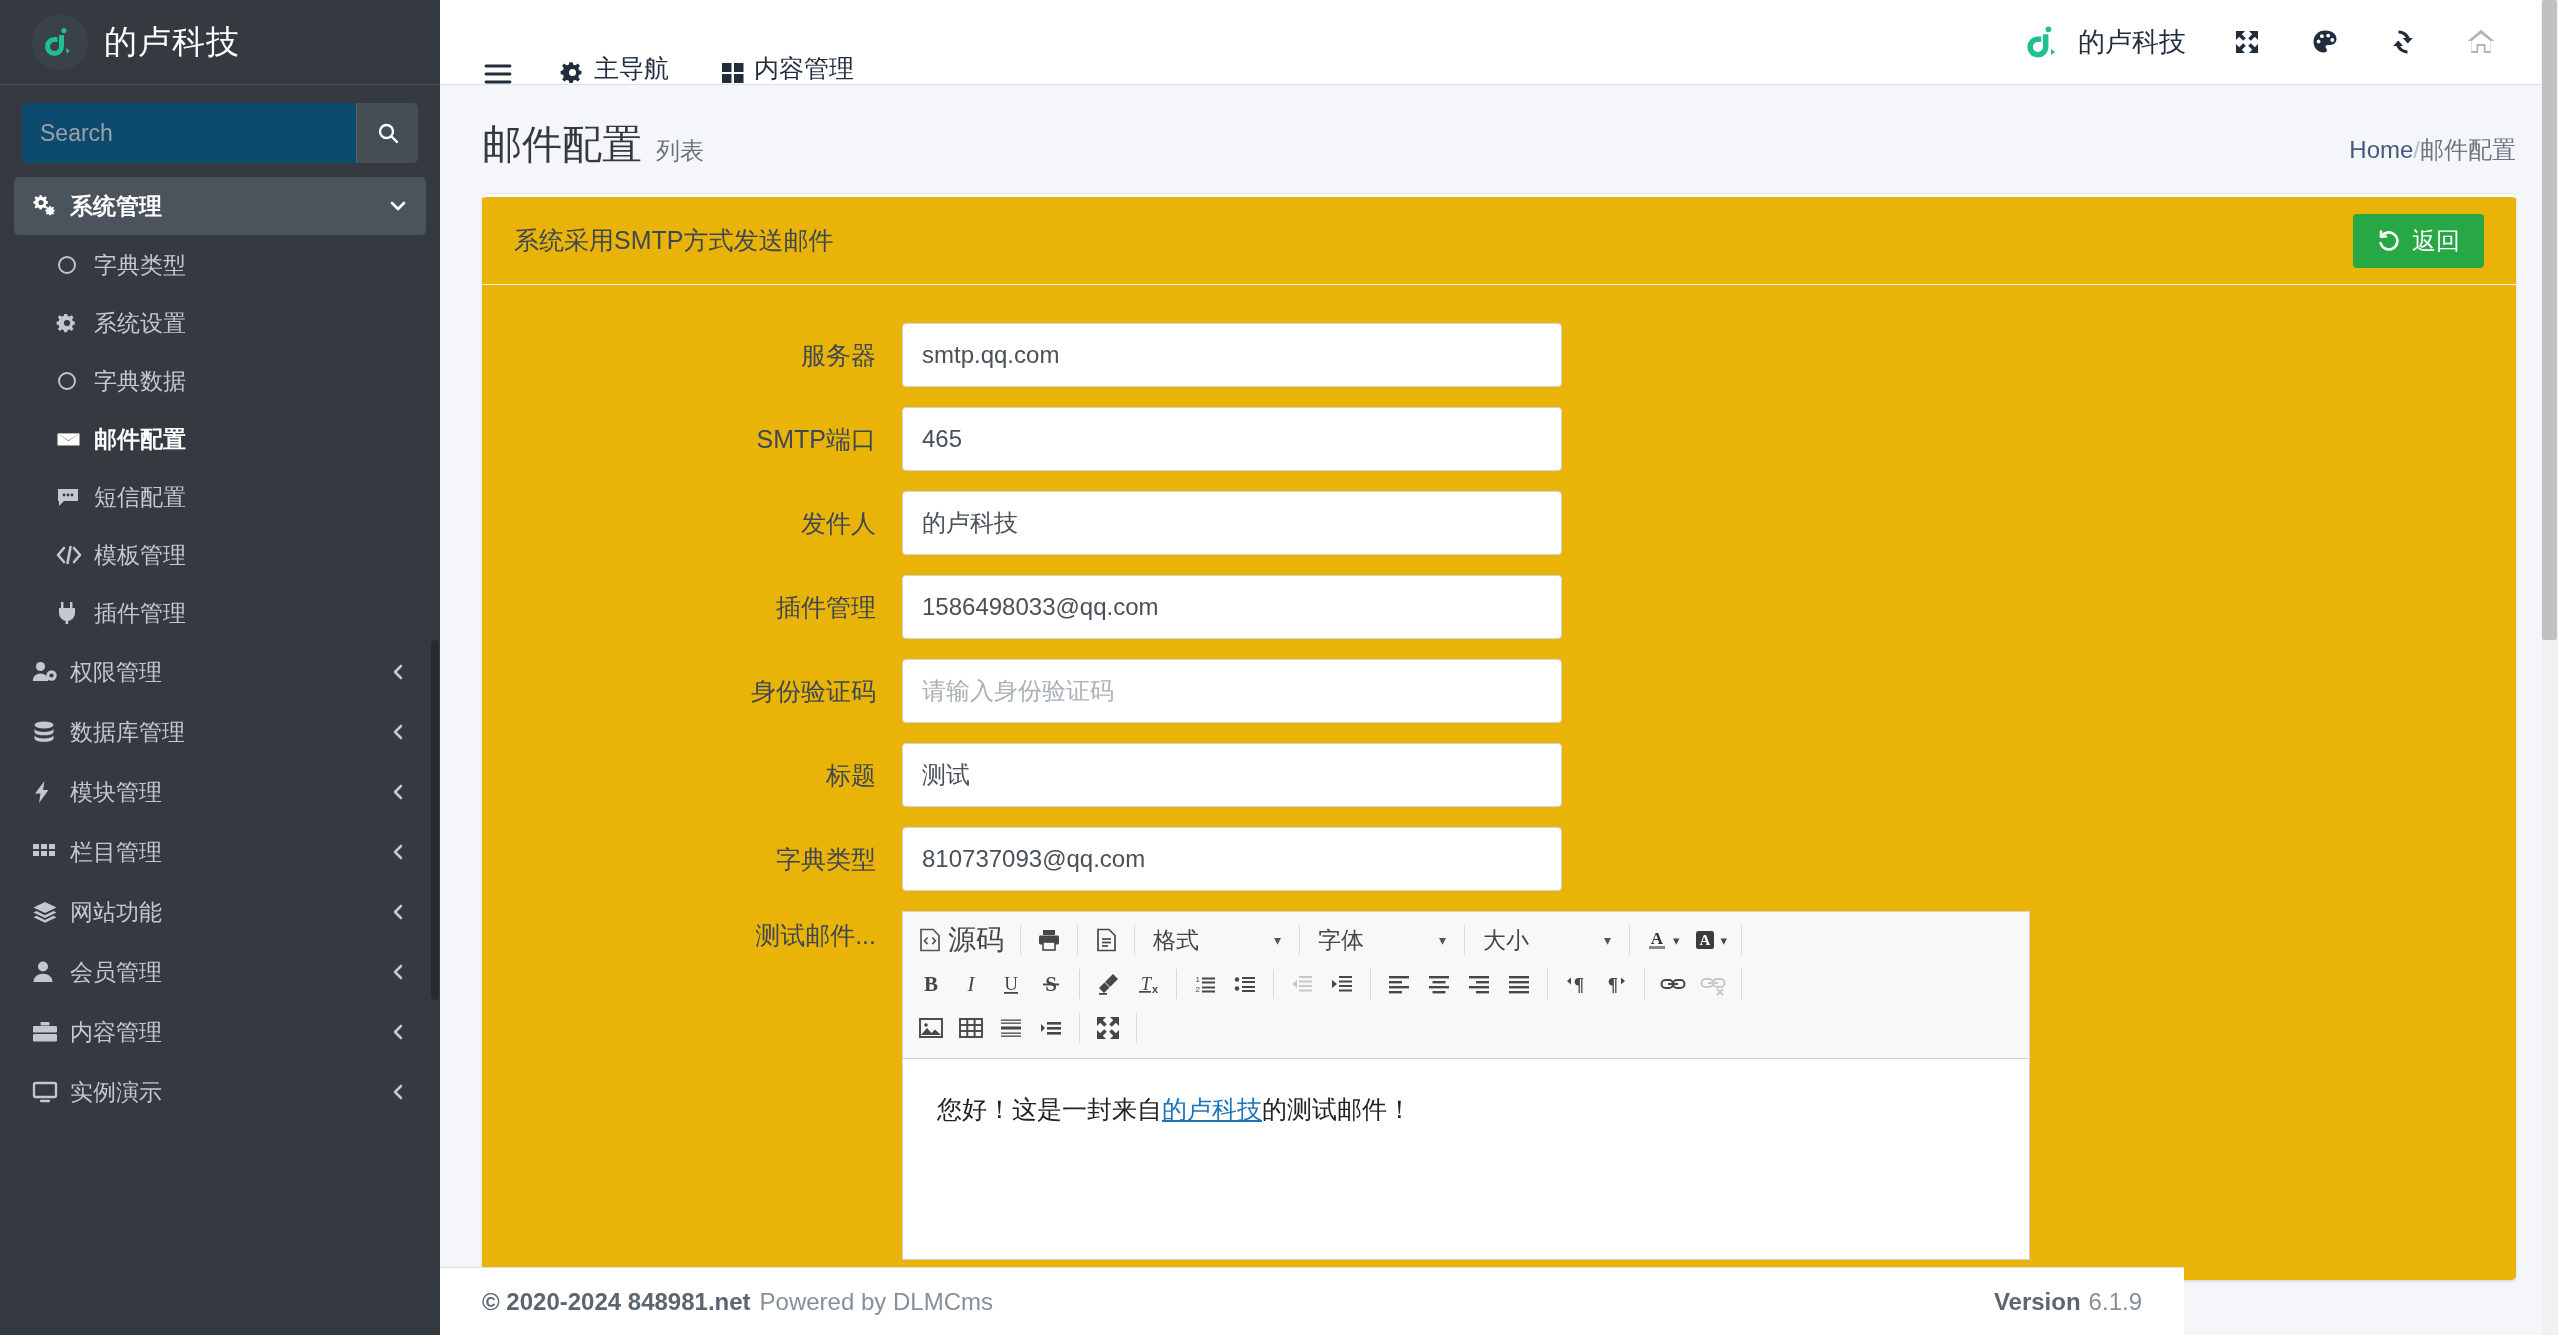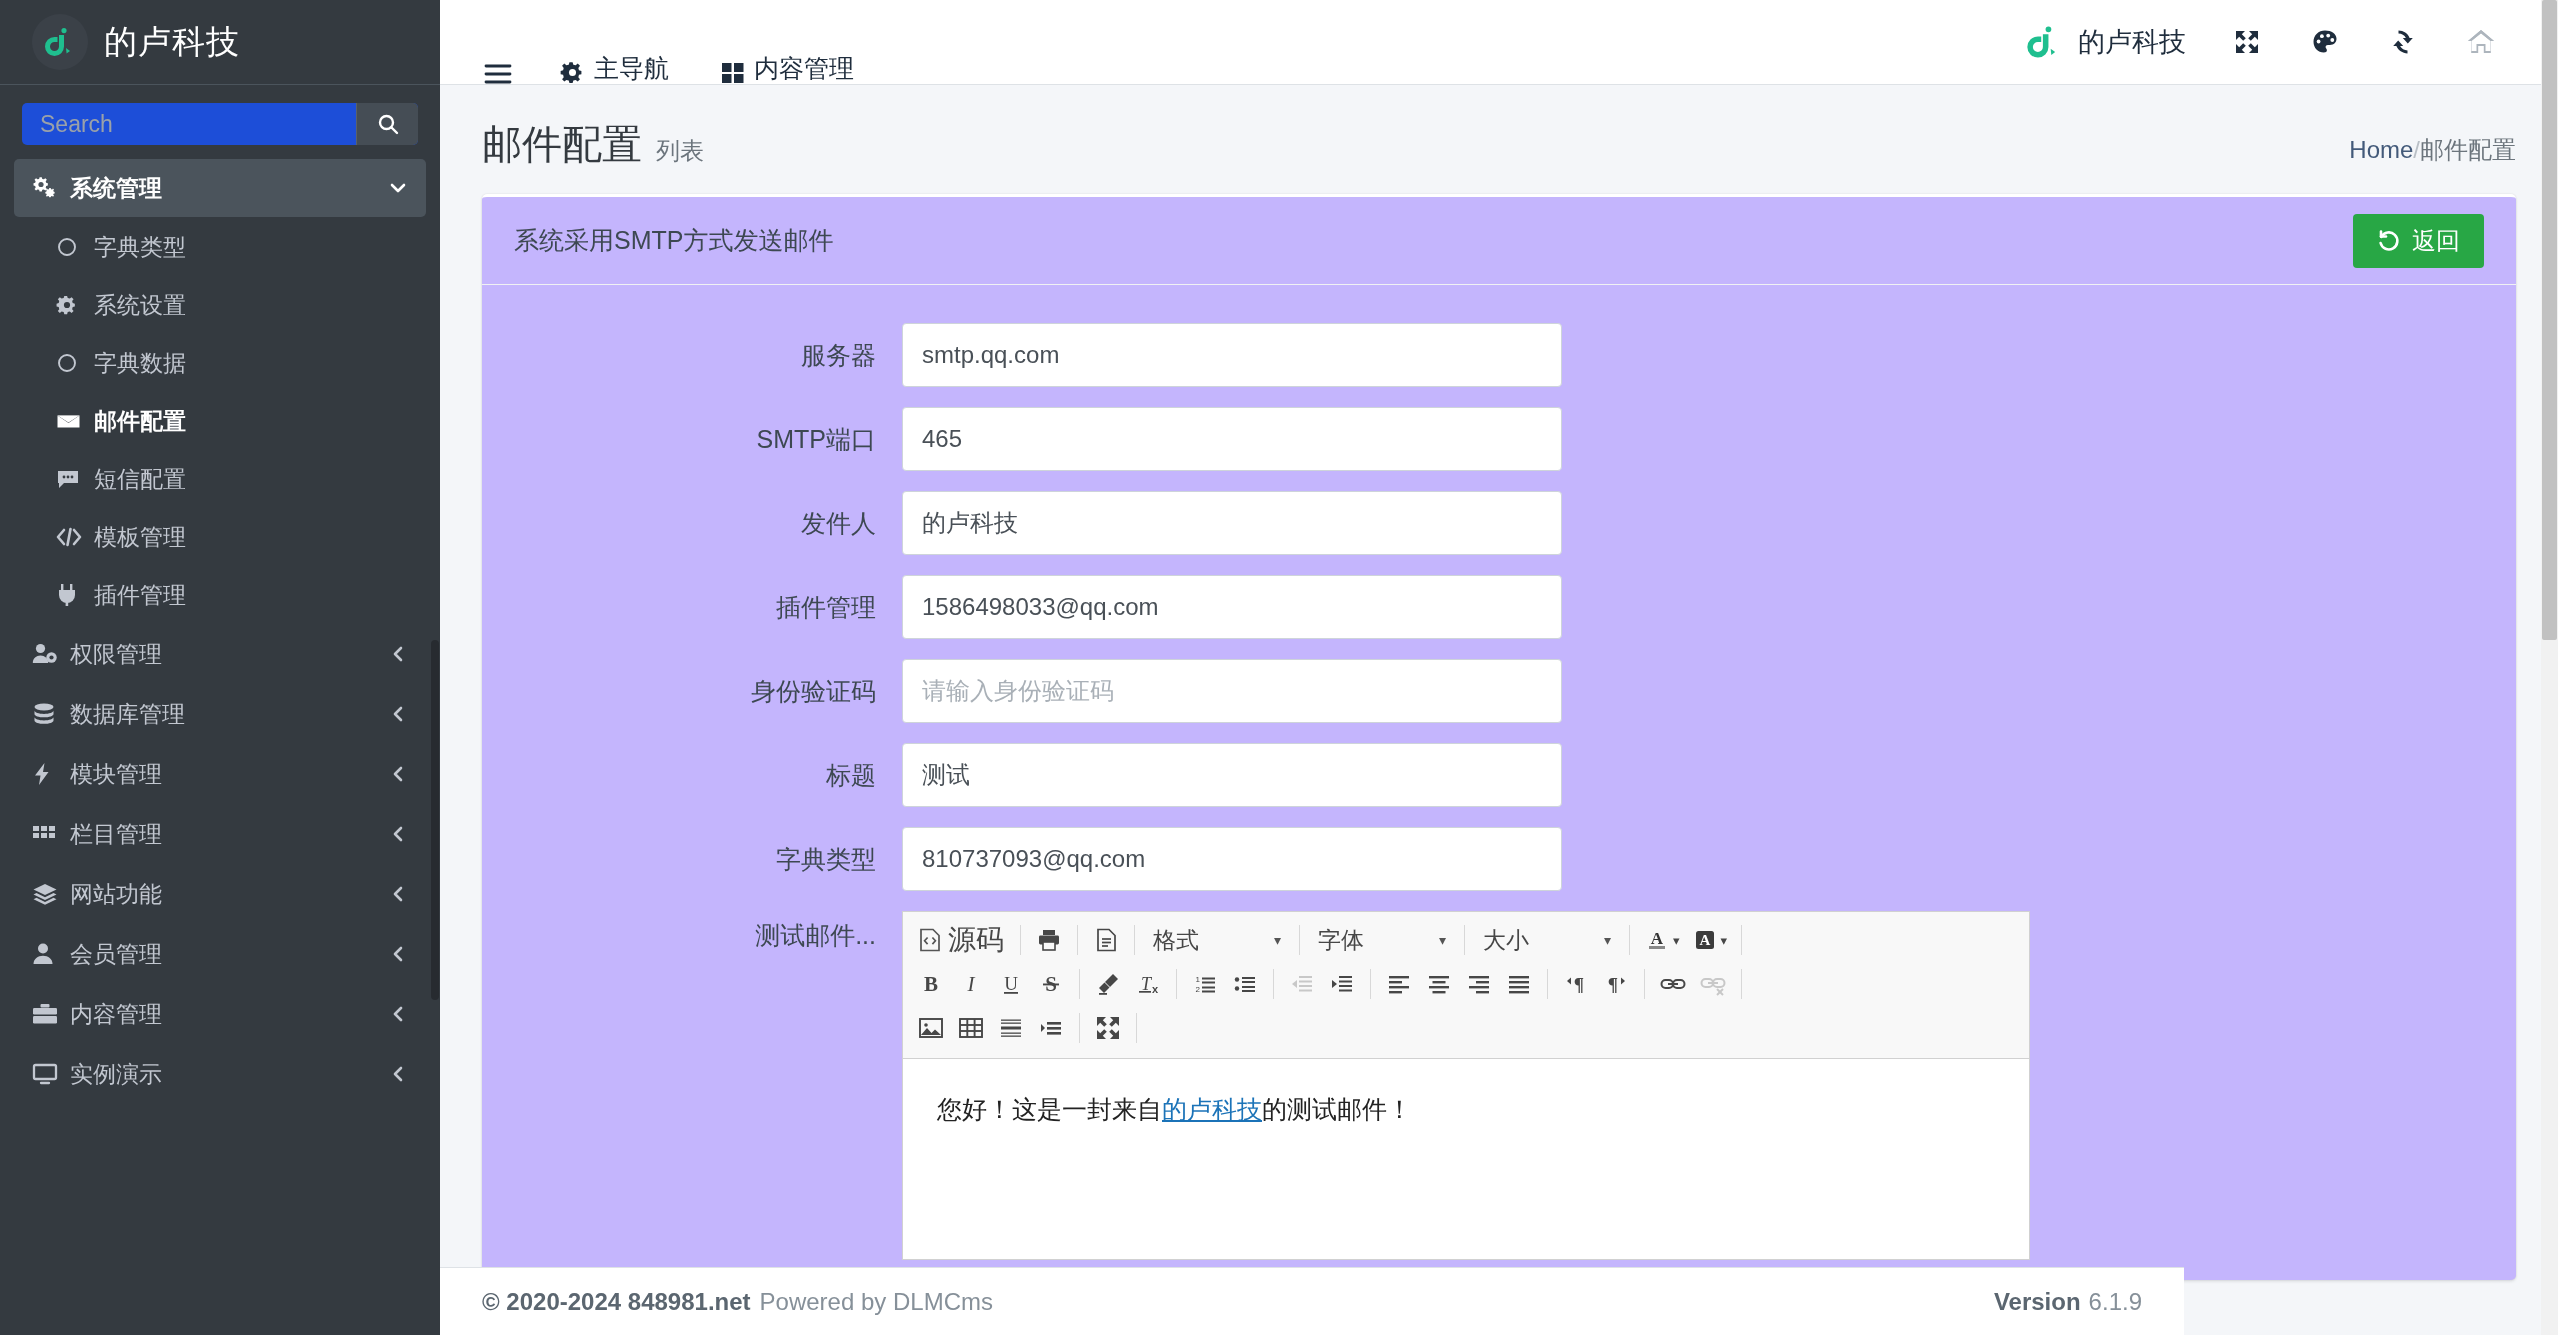--- a/index.html
+++ b/index.html
@@ -33,22 +33,22 @@
     flex: none;
   }
   .brand-text {
     color: #fff; font-size: 33px; font-weight: 300; letter-spacing: 1px;
   }
 
   .search-wrap {
     padding: 18px 22px 14px 22px;
   }
   .search-box {
-    display: flex; height: 42px;
-    background: #1d4ed8;
+    display: flex; height: 60px;
+    background: #0c4a6e;
     border-radius: 5px;
     overflow: hidden;
   }
   .search-box input {
     flex: 1;
     border: none; outline: none;
     background: transparent;
     color: #c2c7d0;
     font-size: 23px;
     padding: 0 18px;
@@ -145,21 +145,21 @@
     display: flex; align-items: center; 
     font-size: 24px; margin-bottom: 6px;
   }
   .breadcrumb .bc-link { color: #435a7a; cursor: pointer; }
   .breadcrumb .bc-sep { color: #b9bfc6; }
   .breadcrumb .bc-current { color: #6c757d; }
 
   
   #card {
     margin: 0 42px;
-    background: #c4b5fd;
+    background: #eab308;
     border-radius: 5px;
     box-shadow: 0 0 2px rgba(0,0,0,.12), 0 2px 3px rgba(0,0,0,.08);
     border-top: 3px solid #fff;
     overflow: hidden;
   }
   .card-header {
     height: 88px;
     display: flex; align-items: center;
     padding: 0 32px;
     border-bottom: 1px solid #f0f1f3;

